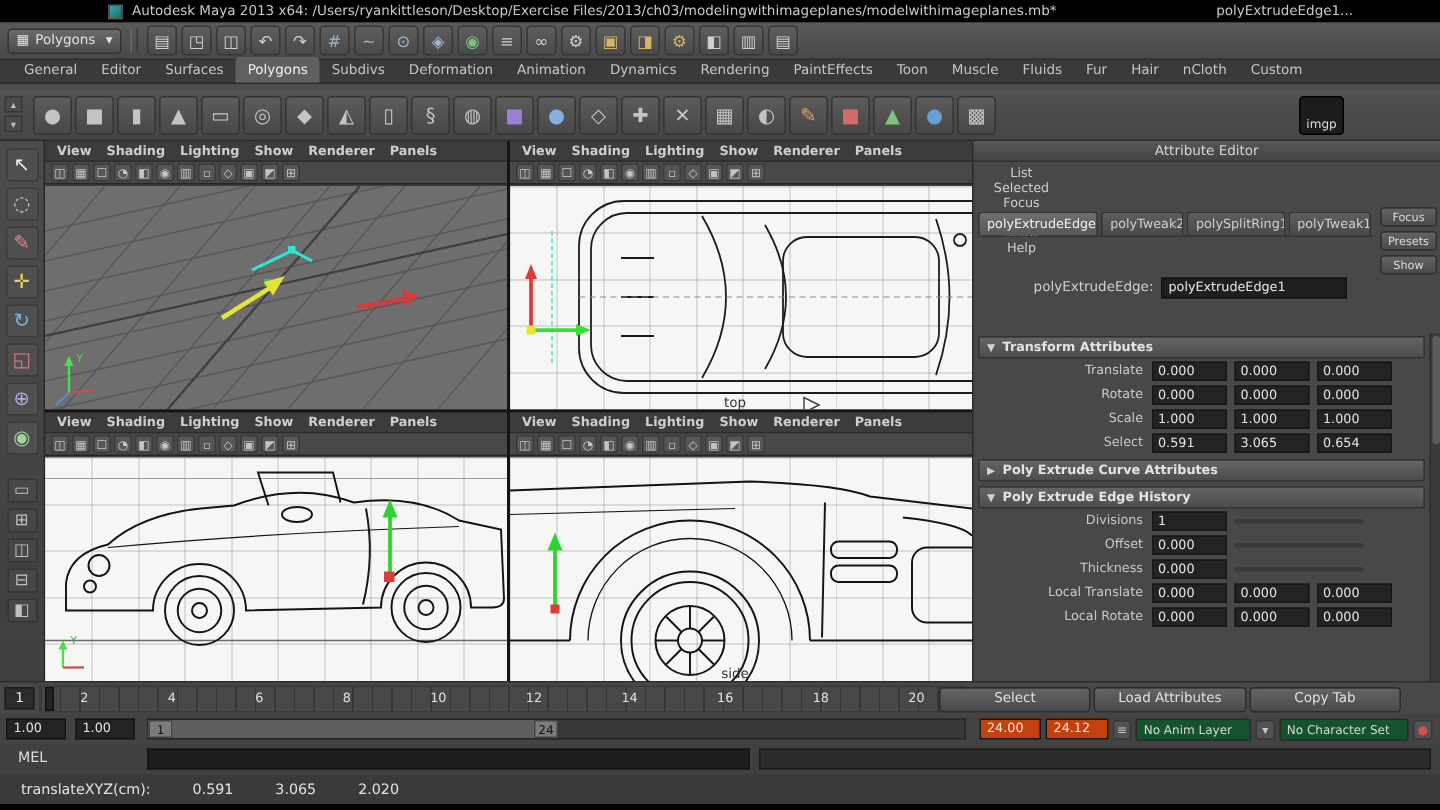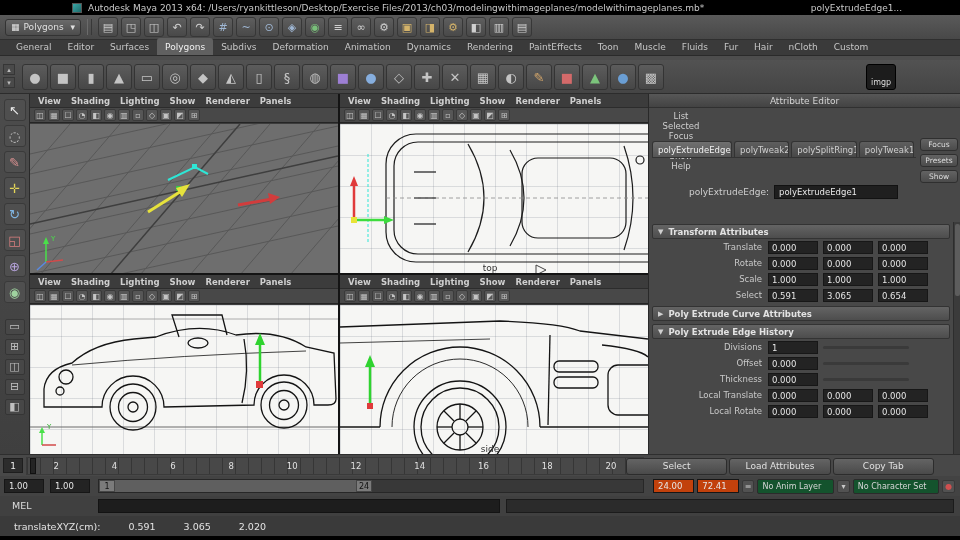--- a/index.html
+++ b/index.html
@@ -637,21 +637,21 @@
     <div class="rfield" style="left:4px;width:40px">1.00</div>
     <div class="rfield" style="left:50px;width:40px">1.00</div>
     <div id="range-track">
       <div id="range-inner">
         <div class="range-handle">1</div>
         <div class="range-handle">24</div>
       </div>
     </div>
     <div id="range-right">
       <div class="rfield2">24.00</div>
-      <div class="rfield2">72.41</div>
+      <div class="rfield2">24.12</div>
       <div class="mini-tile">≡</div>
       <div class="flat-btn" style="width:78px">No Anim Layer</div>
       <div class="mini-tile">▾</div>
       <div class="flat-btn" style="width:88px">No Character Set</div>
       <div class="mini-tile" style="color:#d05050">●</div>
     </div>
   </div>
 
   <div id="mel-row">
     <span id="mel-label">MEL</span>

